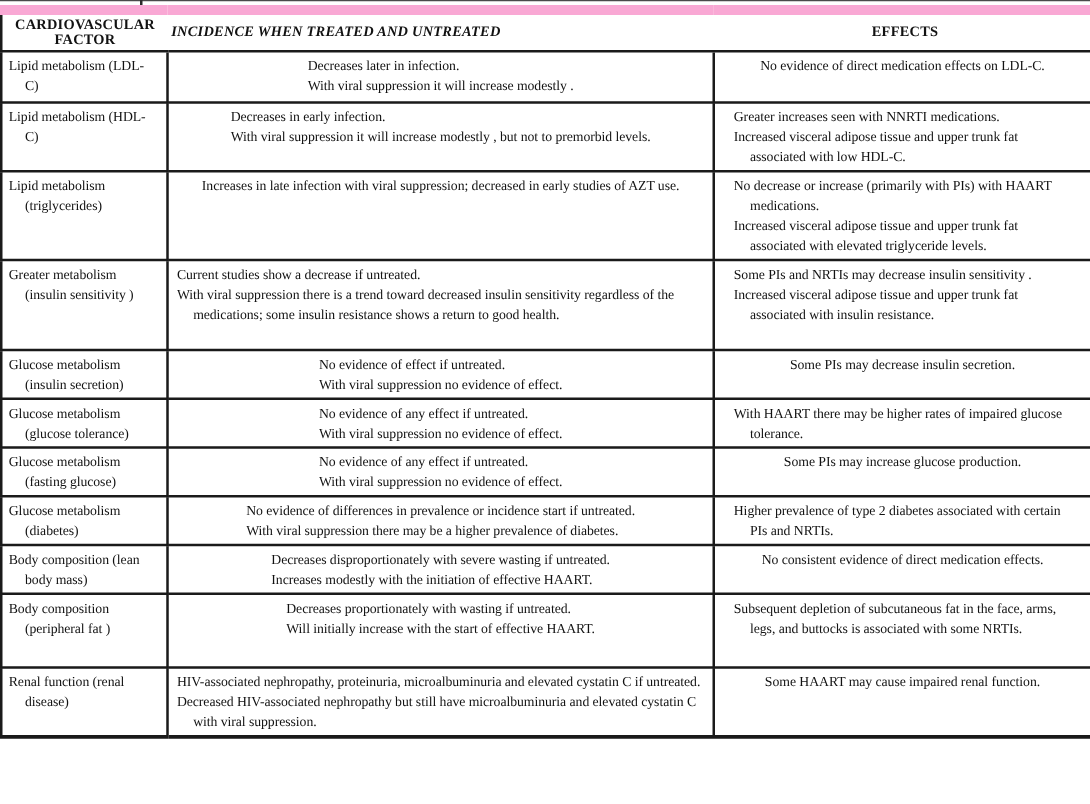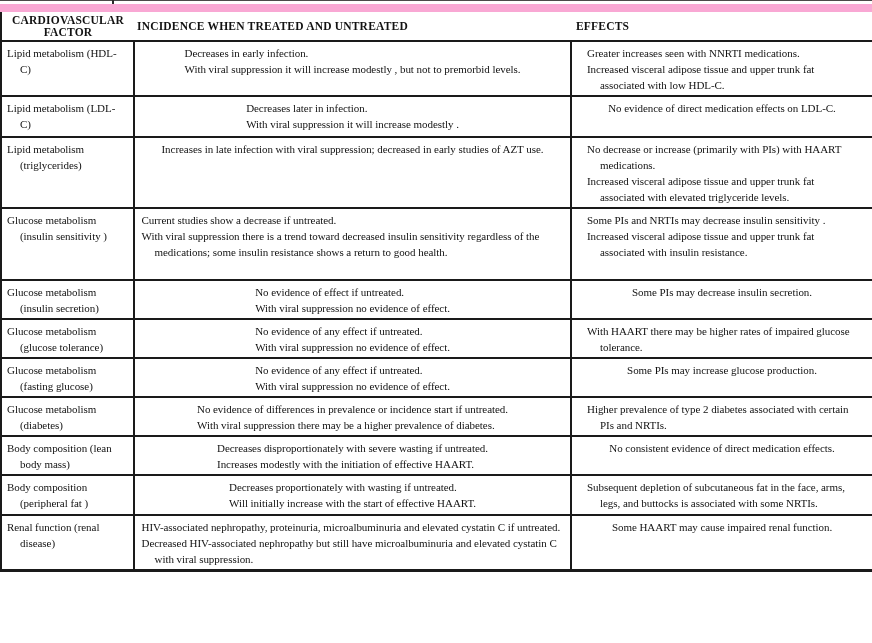--- a/index.html
+++ b/index.html
@@ -21,22 +21,22 @@
   thead th {
     border-top:8px solid #f9a8d4;
     border-bottom:2px solid #1a1a1a;
     height:33px;
     font-size:11.5px; font-weight:bold;
     vertical-align:middle;
     letter-spacing:0.2px;
     white-space:normal;
   }
   thead th.h-factor { border-left:2px solid #1a1a1a; text-align:center; padding:2px 4px; }
-  thead th.h-incidence { text-align:left; padding-left:3px; }
-  thead th.h-effects { text-align:left; padding-left:5px; border-right:2px solid #1a1a1a; }
+  thead th.h-incidence { text-align:left; padding-left:3px;font-style:italic; }
+  thead th.h-effects { text-align:center; padding-left:5px; border-right:2px solid #1a1a1a; }
 
   tbody td {
     border:2px solid #1a1a1a;
     vertical-align:top;
     font-size:11px; line-height:16px;
     letter-spacing:-0.05px;
     padding:3px 2px 2px;
   }
   tbody tr:last-child td { border-bottom:3px solid #1a1a1a; }
 
@@ -64,51 +64,51 @@
     <col style="width:302px">
   </colgroup>
   <thead>
     <tr>
       <th class="h-factor">CARDIOVASCULAR FACTOR</th>
       <th class="h-incidence">INCIDENCE WHEN TREATED AND UNTREATED</th>
       <th class="h-effects">EFFECTS</th>
     </tr>
   </thead>
   <tbody>
+      <tr style="height: 41px;">
+        <td class="c-factor">
+          <div class="cell-inner">
+            <p class="entry">Lipid metabolism (LDL-C)</p>
+          </div>
+        </td>
+        <td class="c-incidence"><div class="cell-inner"><p class="entry">Decreases later in infection.</p><p class="entry">With viral suppression it will increase modestly .</p></div></td>
+        <td class="c-effects"><div class="cell-inner"><p class="entry">No evidence of direct medication effects on LDL-C.</p></div></td>
+      </tr>
       <tr style="height: 55px;">
         <td class="c-factor">
           <div class="cell-inner">
             <p class="entry">Lipid metabolism (HDL-C)</p>
           </div>
         </td>
         <td class="c-incidence"><div class="cell-inner"><p class="entry">Decreases in early infection.</p><p class="entry">With viral suppression it will increase modestly , but not to premorbid levels.</p></div></td>
         <td class="c-effects"><div class="cell-inner"><p class="entry">Greater increases seen with NNRTI medications.</p><p class="entry">Increased visceral adipose tissue and upper trunk fat associated with low HDL-C.</p></div></td>
-      </tr>
-      <tr style="height: 41px;">
-        <td class="c-factor">
-          <div class="cell-inner">
-            <p class="entry">Lipid metabolism (LDL-C)</p>
-          </div>
-        </td>
-        <td class="c-incidence"><div class="cell-inner"><p class="entry">Decreases later in infection.</p><p class="entry">With viral suppression it will increase modestly .</p></div></td>
-        <td class="c-effects"><div class="cell-inner"><p class="entry">No evidence of direct medication effects on LDL-C.</p></div></td>
       </tr>
       <tr style="height: 66px;">
         <td class="c-factor">
           <div class="cell-inner">
             <p class="entry">Lipid metabolism (triglycerides)</p>
           </div>
         </td>
         <td class="c-incidence"><div class="cell-inner"><p class="entry">Increases in late infection with viral suppression; decreased in early studies of AZT use.</p></div></td>
         <td class="c-effects"><div class="cell-inner"><p class="entry">No decrease or increase (primarily with PIs) with HAART medications.</p><p class="entry">Increased visceral adipose tissue and upper trunk fat associated with elevated triglyceride levels.</p></div></td>
       </tr>
       <tr style="height: 72px;">
         <td class="c-factor">
           <div class="cell-inner">
-            <p class="entry">Glucose metabolism (insulin sensitivity )</p>
+            <p class="entry">Greater metabolism (insulin sensitivity )</p>
           </div>
         </td>
         <td class="c-incidence"><div class="cell-inner"><p class="entry">Current studies show a decrease if untreated.</p><p class="entry">With viral suppression there is a trend toward decreased insulin sensitivity regardless of the medications; some insulin resistance shows a return to good health.</p></div></td>
         <td class="c-effects"><div class="cell-inner"><p class="entry">Some PIs and NRTIs may decrease insulin sensitivity .</p><p class="entry">Increased visceral adipose tissue and upper trunk fat associated with insulin resistance.</p></div></td>
       </tr>
       <tr style="height: 36px; padding-left: 20px;">
         <td class="c-factor">
           <div class="cell-inner">
             <p class="entry">Glucose metabolism (insulin secretion)</p>
           </div>
@@ -145,21 +145,21 @@
       </tr>
       <tr style="height: 38px; padding-left: 44px;">
         <td class="c-factor">
           <div class="cell-inner">
             <p class="entry">Body composition (lean body mass)</p>
           </div>
         </td>
         <td class="c-incidence"><div class="cell-inner"><p class="entry">Decreases disproportionately with severe wasting if untreated.</p><p class="entry">Increases modestly with the initiation of effective HAART.</p></div></td>
         <td class="c-effects"><div class="cell-inner"><p class="entry">No consistent evidence of direct medication effects.</p></div></td>
       </tr>
-      <tr style="height: 40px;">
+      <tr style="height: 59px;">
         <td class="c-factor">
           <div class="cell-inner">
             <p class="entry">Body composition (peripheral fat )</p>
           </div>
         </td>
         <td class="c-incidence"><div class="cell-inner"><p class="entry">Decreases proportionately with wasting if untreated.</p><p class="entry">Will initially increase with the start of effective HAART.</p></div></td>
         <td class="c-effects"><div class="cell-inner"><p class="entry">Subsequent depletion of subcutaneous fat in the face, arms, legs, and buttocks is associated with some NRTIs.</p></div></td>
       </tr>
       <tr style="height: 51px;">
         <td class="c-factor">

